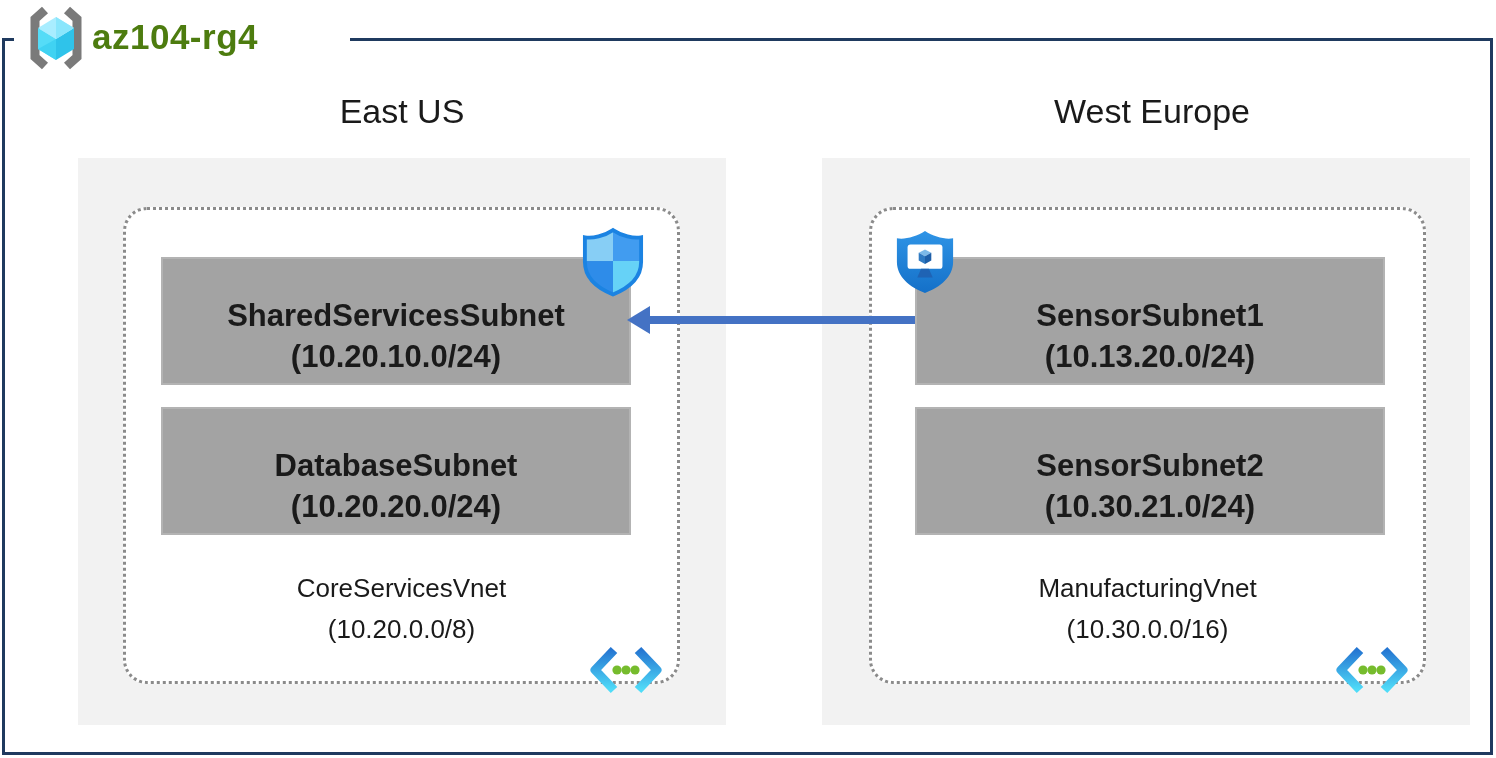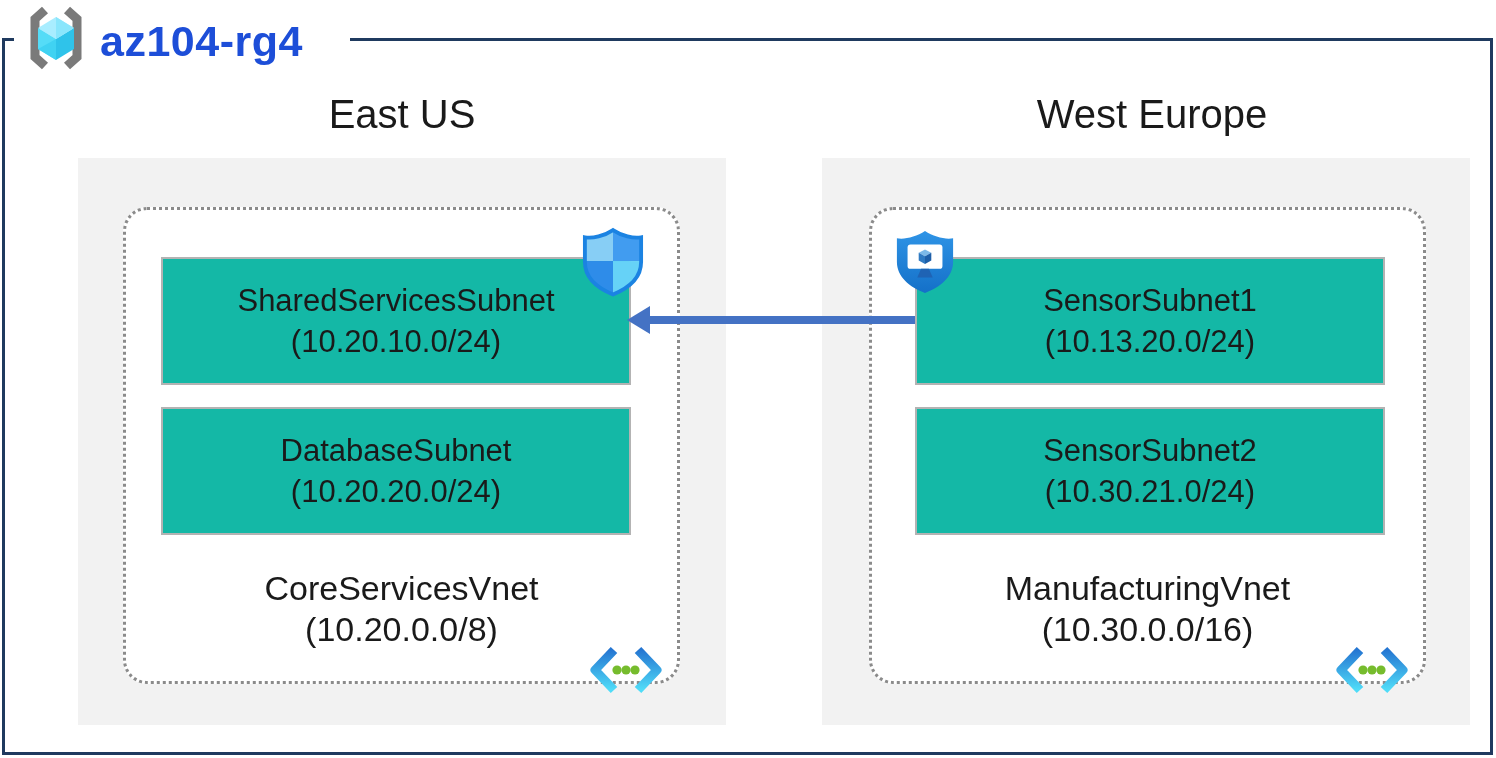--- a/index.html
+++ b/index.html
@@ -32,34 +32,34 @@
   }
   .rg-icon {
     position: absolute;
     left: 14px; top: 6px;
     width: 84px; height: 64px;
     background: #ffffff;
     z-index: 2;
   }
   .rg-title {
     position: absolute;
-    left: 100px; top: 17px;
-    font-size: 43px;
+    left: 92px; top: 17px;
+    font-size: 35px;
     font-weight: 700;
     letter-spacing: 0.5px;
-    color: #1d4ed8;
+    color: #4d7c0f;
     z-index: 2;
     white-space: nowrap;
   }
   .region-label {
     position: absolute;
     top: 92px;
     width: 648px;
     text-align: center;
-    font-size: 40px;
+    font-size: 34px;
     font-weight: 300;
     color: #1a1a1a;
     z-index: 2;
   }
   .region-label.east { left: 78px; }
   .region-label.west { left: 828px; }
   .region {
     position: absolute;
     top: 158px;
     width: 648px; height: 567px;
@@ -75,38 +75,39 @@
     background: #ffffff;
     border: 3px dotted #8b8b8b;
     border-radius: 24px;
     z-index: 2;
   }
   .region.east .vnet { left: 45px; }
   .region.west .vnet { left: 47px; }
   .subnet {
     position: absolute;
     width: 470px; height: 128px;
-    background: #14b8a6;
+    background: #a3a3a3;
     border: 2px solid #b3b3b3;
     text-align: center;
-    padding-top: 21px;
+    padding-top: 36px;
     font-size: 31px;
     line-height: 41px;
     z-index: 3;
+    font-weight: bold;
   }
   .region.east .subnet { left: 35px; }
   .region.west .subnet { left: 43px; }
   .subnet.first  { top: 47px; }
   .subnet.second { top: 197px; }
   .vnet-label {
     position: absolute;
     top: 358px;
     width: 100%;
     text-align: center;
-    font-size: 34px;
+    font-size: 26px;
     line-height: 41px;
   }
   .vnet-icon {
     position: absolute;
     right: 14px; bottom: -14px;
     width: 74px; height: 50px;
     z-index: 4;
   }
   .badge {
     position: absolute;

